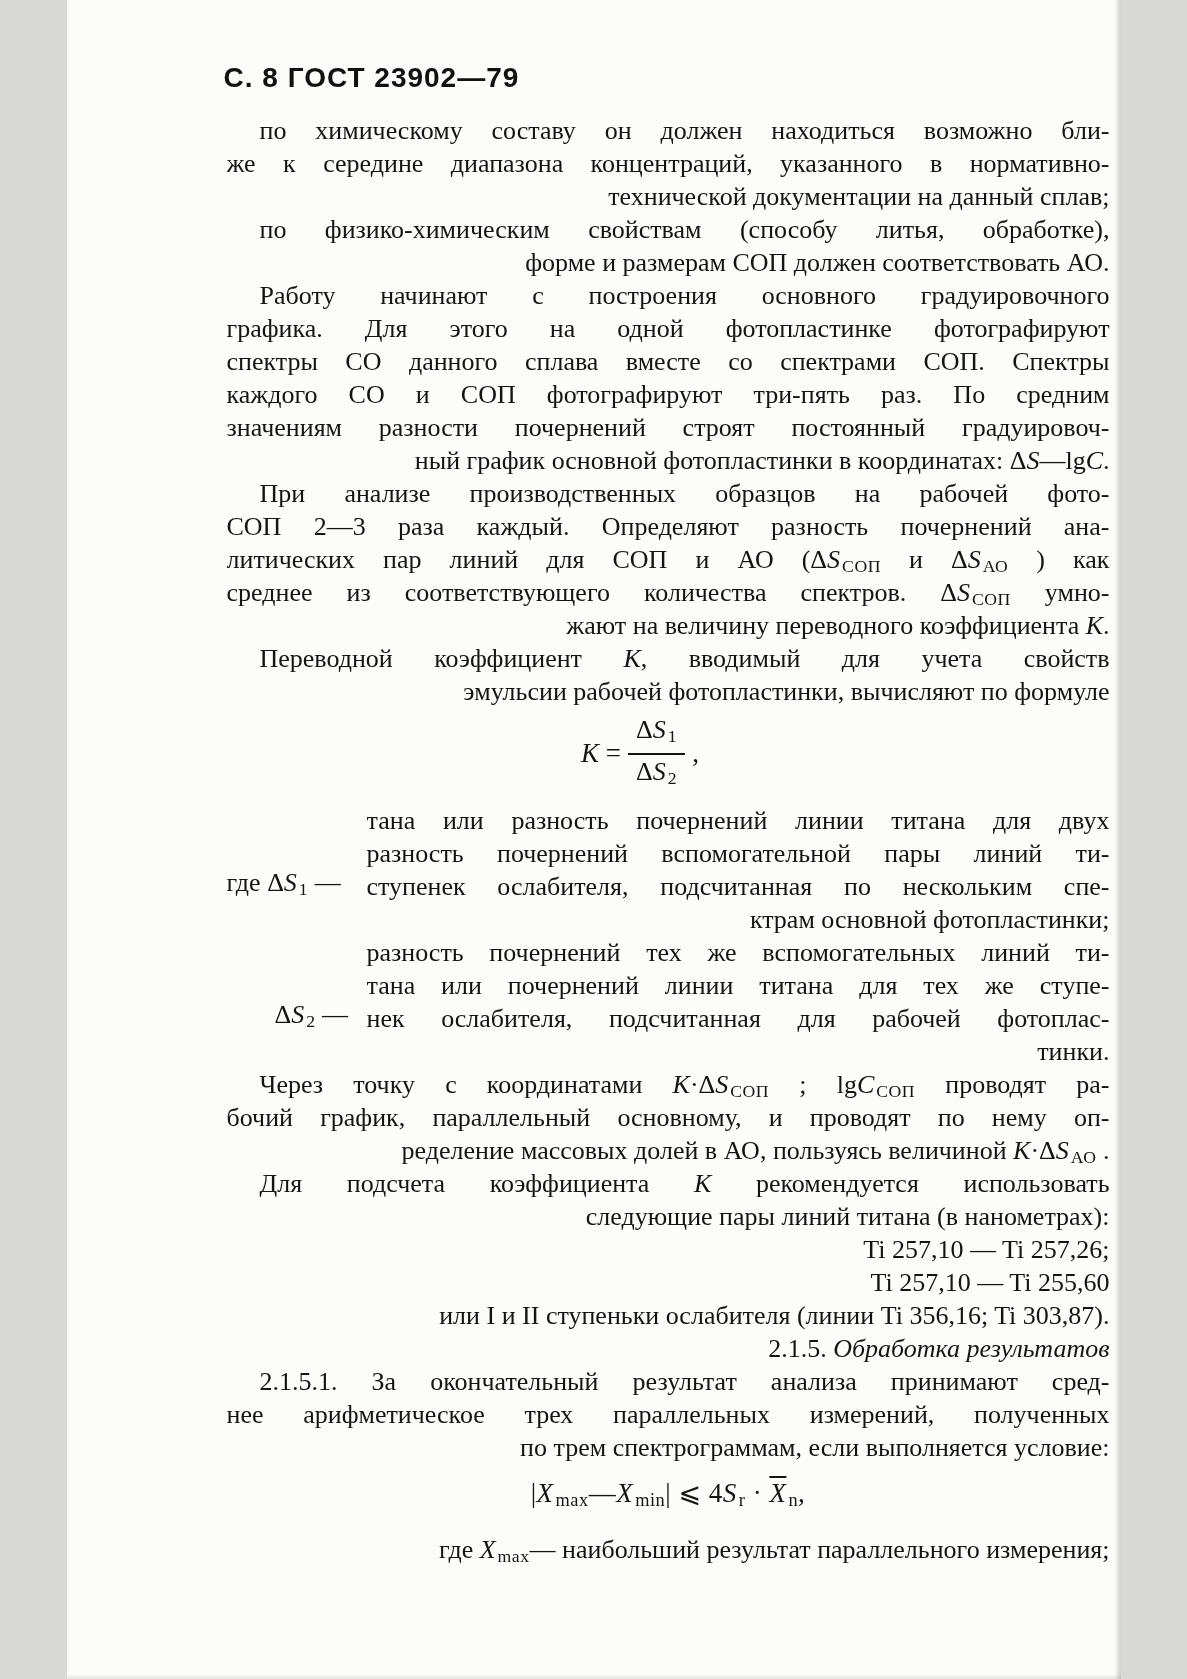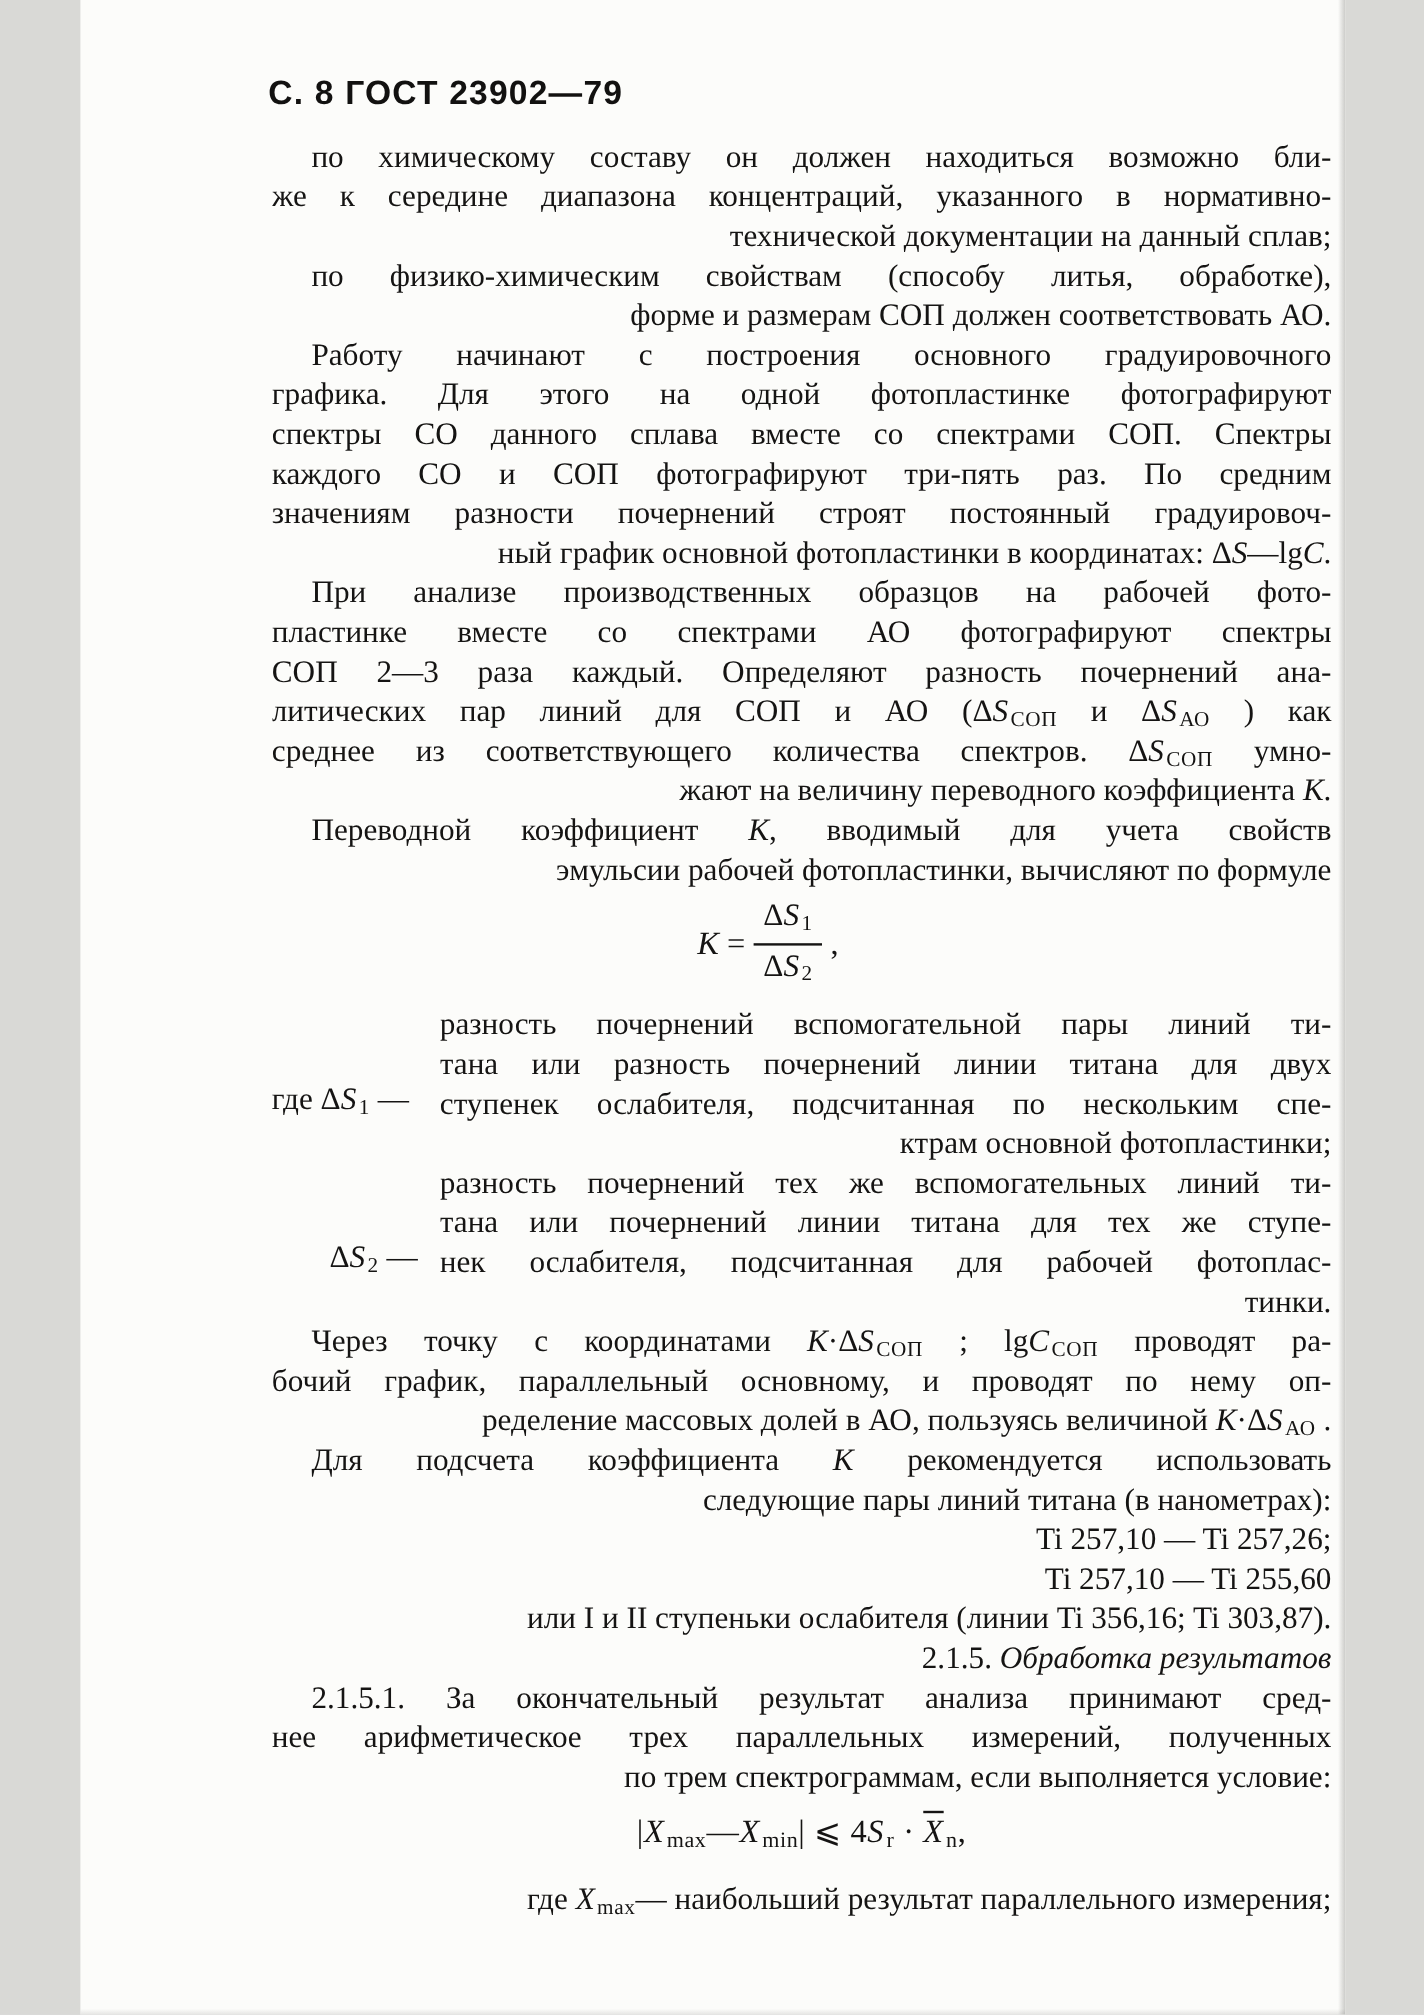--- a/index.html
+++ b/index.html
@@ -66,36 +66,35 @@
       <div class="blk">
         <div class="ln jl ind1">Работу начинают с построения основного градуировочного</div>
         <div class="ln jl">графика. Для этого на одной фотопластинке фотографируют</div>
         <div class="ln jl">спектры СО данного сплава вместе со спектрами СОП. Спектры</div>
         <div class="ln jl">каждого СО и СОП фотографируют три-пять раз. По средним</div>
         <div class="ln jl">значениям разности почернений строят постоянный градуировоч-</div>
         <div class="ln">ный график основной фотопластинки в координатах: Δ<span class="it">S</span>—lg<span class="it">C</span>.</div>
       </div>
       <div class="blk">
         <div class="ln jl ind1">При анализе производственных образцов на рабочей фото-</div>
-        <div class="ln jl">пластинке вместе со спектрами АО  фотографируют  спектры</div>
         <div class="ln jl">СОП 2—3 раза каждый. Определяют разность почернений ана-</div>
         <div class="ln jl">литических пар линий для СОП и АО (Δ<span class="it">S</span><span class="sub">СОП</span> и Δ<span class="it">S</span><span class="sub">АО</span> ) как</div>
         <div class="ln jl">среднее из соответствующего количества спектров. Δ<span class="it">S</span><span class="sub">СОП</span> умно-</div>
         <div class="ln">жают на величину переводного коэффициента <span class="it">К</span>.</div>
       </div>
       <div class="blk">
         <div class="ln jl ind1">Переводной коэффициент <span class="it">К</span>, вводимый для учета свойств</div>
         <div class="ln">эмульсии рабочей фотопластинки, вычисляют по формуле</div>
       </div>
       <div class="formula fx"><span class="fpre"><span class="it">K</span> = </span><span class="fr"><span class="fnum">Δ<span class="it">S</span><span class="sub">1</span></span><span class="fden">Δ<span class="it">S</span><span class="sub">2</span></span></span><span class="fpost"> ,</span></div>
       <div class="blk">
         <div class="def">
           <span class="term" style="left: 0px;">где Δ<span class="it">S</span><span class="sub">1</span> — </span>
+          <div class="ln jl">тана или разность почернений линии титана для двух</div>
           <div class="ln jl">разность почернений вспомогательной пары линий ти-</div>
-          <div class="ln jl">тана или разность почернений линии титана для двух</div>
           <div class="ln jl">ступенек ослабителя, подсчитанная по нескольким спе-</div>
           <div class="ln pull">ктрам основной фотопластинки;</div>
         </div>
         <div class="def">
           <span class="term" style="left: 48px;">Δ<span class="it">S</span><span class="sub">2</span> — </span>
           <div class="ln jl">разность почернений тех же вспомогательных линий ти-</div>
           <div class="ln jl">тана или почернений линии титана для тех же ступе-</div>
           <div class="ln jl">нек ослабителя, подсчитанная для рабочей фотоплас-</div>
           <div class="ln pull">тинки.</div>
         </div>

